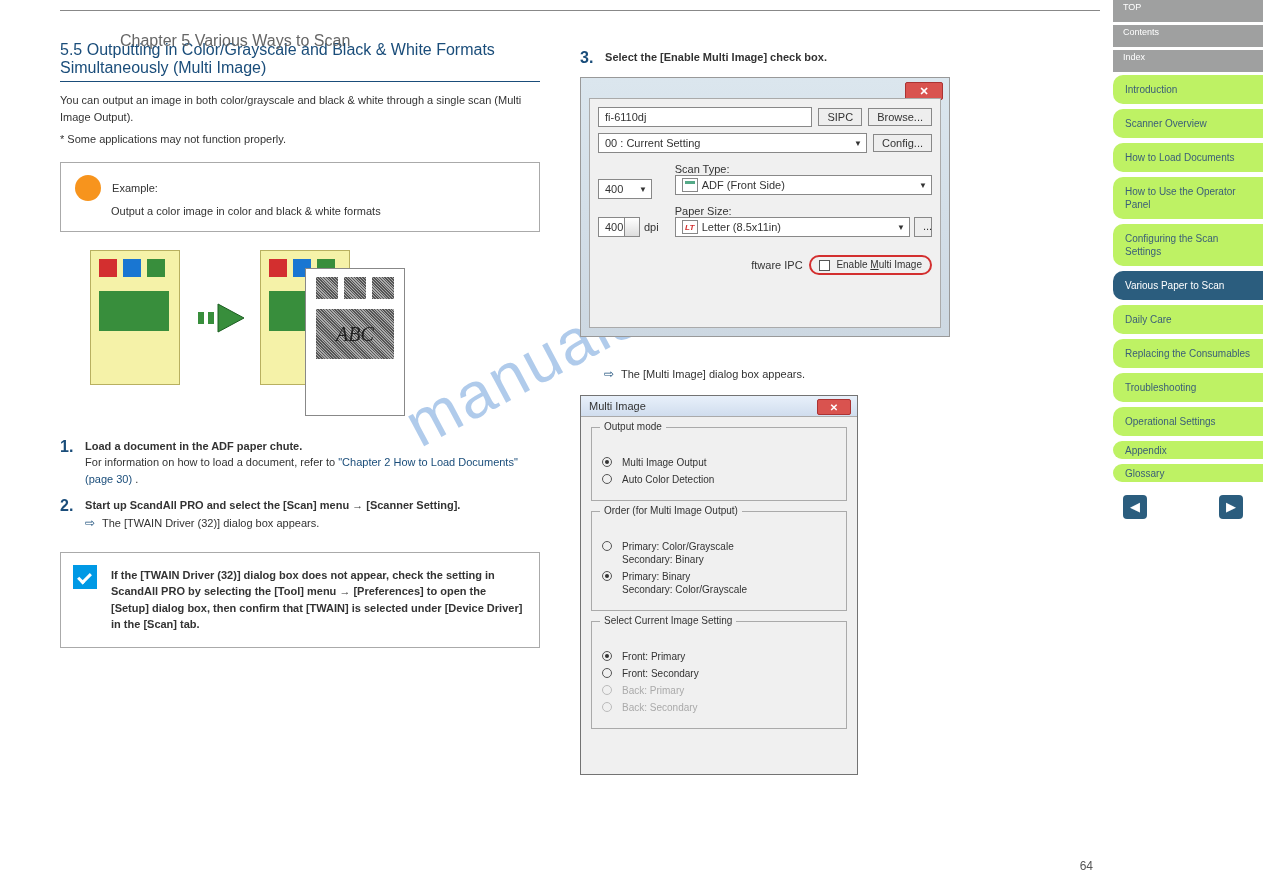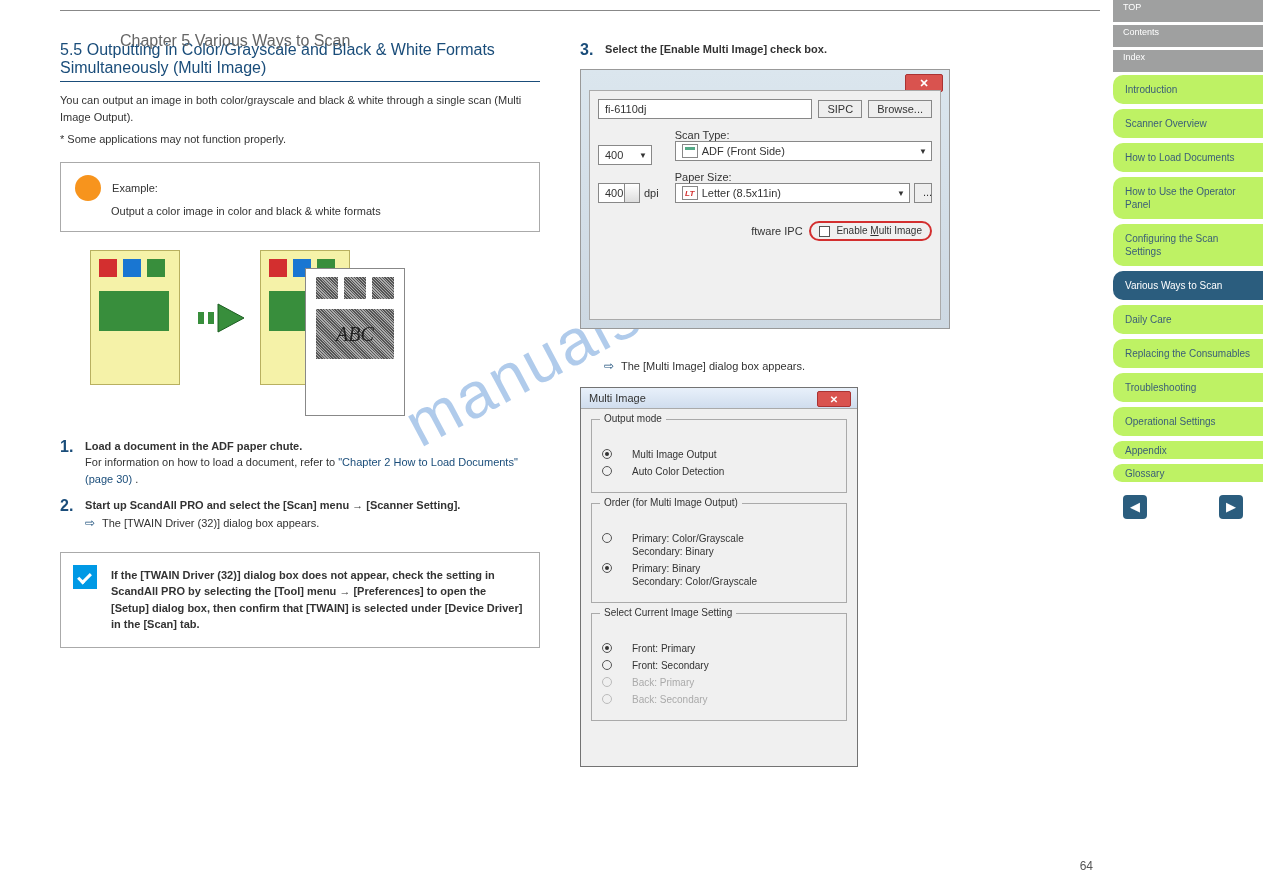--- a/index.html
+++ b/index.html
@@ -2,21 +2,21 @@
 <html><head>
 <meta charset="utf-8">
 <style>
   * { box-sizing: border-box; margin: 0; padding: 0; }
   body { font-family: Arial, sans-serif; font-size: 11px; color: #333; width: 1263px; height: 893px; position: relative; background: #fff; }
   .page { position: absolute; left: 60px; top: 10px; width: 1040px; }
   .top-rule { border-top: 1px solid #888; margin-bottom: 30px; }
   .chapter-label { position: absolute; left: 60px; top: 22px; font-size: 16px; color: #666; }
   .columns { display: flex; gap: 40px; }
   .col-left { width: 480px; }
-  .col-right { width: 480px; position: relative; }
+  .col-right { width: 480px; position: relative; margin-top: 8px; }
   h2.sect { font-size: 16px; color: #1a4d7a; font-weight: normal; border-bottom: 1px solid #1a4d7a; padding-bottom: 4px; margin-bottom: 10px; }
   .body-text { font-size: 11px; line-height: 1.5; margin-bottom: 6px; }
   .example-box { border: 1px solid #aaa; padding: 12px 14px 14px; margin: 14px 0 18px; }
   .orange-dot { display: inline-block; width: 26px; height: 26px; background: #f7941d; border-radius: 50%; vertical-align: middle; margin-right: 8px; }
   .ex-label { font-size: 11px; vertical-align: middle; }
   .diagram { margin: 14px 0 18px 30px; position: relative; height: 170px; }
   .doc-card { position: absolute; background: #f5f2a8; border: 1px solid #b8b060; }
   .doc1 { left: 0; top: 0; width: 90px; height: 135px; }
   .sq { position: absolute; width: 18px; height: 18px; top: 8px; }
   .sq.r { background: #d32f2f; left: 8px; }
@@ -48,21 +48,21 @@
   .dd { position: relative; }
   .dd:after { content: "▼"; font-size: 8px; position: absolute; right: 4px; top: 5px; color: #333; }
   .spin { width: 42px; padding-right: 16px; position: relative; }
   .spin:after { content: ""; position: absolute; right: 0; top: 0; width: 14px; height: 100%; border-left: 1px solid #888; background: linear-gradient(#fff,#ddd); }
   .enable-oval { position: absolute; border: 2px solid #d32f2f; border-radius: 12px; padding: 2px 8px; font-size: 10px; }
   .screenshot2 { position: relative; width: 278px; height: 380px; border: 1px solid #737373; background: #f0f0f0; }
   .dlg-title { background: linear-gradient(#e8f0fa,#d0ddee); padding: 4px 8px; font-size: 11px; border-bottom: 1px solid #aaa; position: relative; }
   .dlg-close { position: absolute; right: 6px; top: 3px; width: 34px; height: 16px; background: #d9534f; border: 1px solid #a33; border-radius: 2px; color:#fff; font-size:10px; text-align:center; line-height:15px; font-weight:bold; }
   .grp { border: 1px solid #aaa; margin: 10px 10px 0; padding: 24px 10px 10px; position: relative; }
   .grp-title { position: absolute; top: -7px; left: 8px; background: #f0f0f0; padding: 0 4px; font-size: 10px; }
-  .radio-row { font-size: 10px; margin: 4px 0; display: flex; align-items: flex-start; gap: 20px; }
+  .radio-row { font-size: 10px; margin: 4px 0; display: flex; align-items: flex-start; gap: 10px; }
   .radio { width: 10px; height: 10px; border: 1px solid #555; border-radius: 50%; margin-top: 1px; flex-shrink: 0; position: relative; }
   .radio.sel:after { content:""; position:absolute; left:2px; top:2px; width:4px; height:4px; background:#333; border-radius:50%; }
   .radio.dis { border-color:#bbb; }
   .radio-lbl { line-height: 1.3; }
   .radio-lbl .sec { display:block; margin-left:0; }
   .radio-lbl.dis { color:#aaa; }
   .icon-adf { width:16px;height:14px;background:#fff;border:1px solid #888;display:inline-block;margin-right:4px;position:relative; }
   .icon-adf:before{content:"";position:absolute;left:2px;top:2px;width:10px;height:3px;background:#5a8; }
   .icon-lt { width:16px;height:14px;background:#fff;border:1px solid #888;display:inline-block;margin-right:4px;color:#d32f2f;font-size:8px;font-weight:bold;font-style:italic;text-align:center;line-height:13px;}
   .checkbox { width:11px;height:11px;border:1px solid #555;background:#fff;display:inline-block;vertical-align:middle;margin-right:4px; }
@@ -161,20 +161,24 @@
         <span class="step-text"><b>Select the [Enable Multi Image] check box.</b></span>
       </div>
 
       <div class="screenshot1">
         <div class="close-btn">✕</div>
         <div class="ss-inner">
           <div class="ss-row">
             <span class="ss-field" style="flex:1">fi-6110dj</span>
             <span class="ss-btn">SIPC</span>
             <span class="ss-btn">Browse...</span>
+          </div>
+          <div class="ss-row">
+            <span class="ss-field dd" style="flex:1;padding-right:18px">00 : Current Setting</span>
+            <span class="ss-btn">Config...</span>
           </div>
           <div class="ss-row" style="margin-top:10px;align-items:flex-end">
             <div>
               <div class="ss-field dd" style="width:54px;padding-right:18px">400</div>
               <div style="margin-top:18px;display:flex;align-items:center;gap:4px">
                 <span class="ss-field spin">400</span>
                 <span class="ss-label">dpi</span>
               </div>
             </div>
             <div style="flex:1;margin-left:10px">
@@ -261,21 +265,21 @@
 
 <div class="sidebar">
   <div class="sb-gray"><span style="color:#fff;font-size:9px;padding-left:10px">TOP</span></div>
   <div class="sb-gray"><span style="color:#fff;font-size:9px;padding-left:10px">Contents</span></div>
   <div class="sb-gray"><span style="color:#fff;font-size:9px;padding-left:10px">Index</span></div>
   <div class="sb-tab sb-blue">Introduction</div>
   <div class="sb-tab sb-blue">Scanner Overview</div>
   <div class="sb-tab sb-blue">How to Load Documents</div>
   <div class="sb-tab sb-blue">How to Use the Operator Panel</div>
   <div class="sb-tab sb-blue">Configuring the Scan Settings</div>
-  <div class="sb-tab sb-active">Various Ways to Scan</div>
+  <div class="sb-tab sb-active">Various Paper to Scan</div>
   <div class="sb-tab sb-blue">Daily Care</div>
   <div class="sb-tab sb-blue">Replacing the Consumables</div>
   <div class="sb-tab sb-blue">Troubleshooting</div>
   <div class="sb-tab sb-blue">Operational Settings</div>
   <div class="sb-tab sb-blue" style="height:18px;padding:3px 12px">Appendix</div>
   <div class="sb-tab sb-blue" style="height:18px;padding:3px 12px">Glossary</div>
   <div class="sb-nav">
     <div class="nav-btn">◀</div>
     <div class="nav-btn">▶</div>
   </div>

